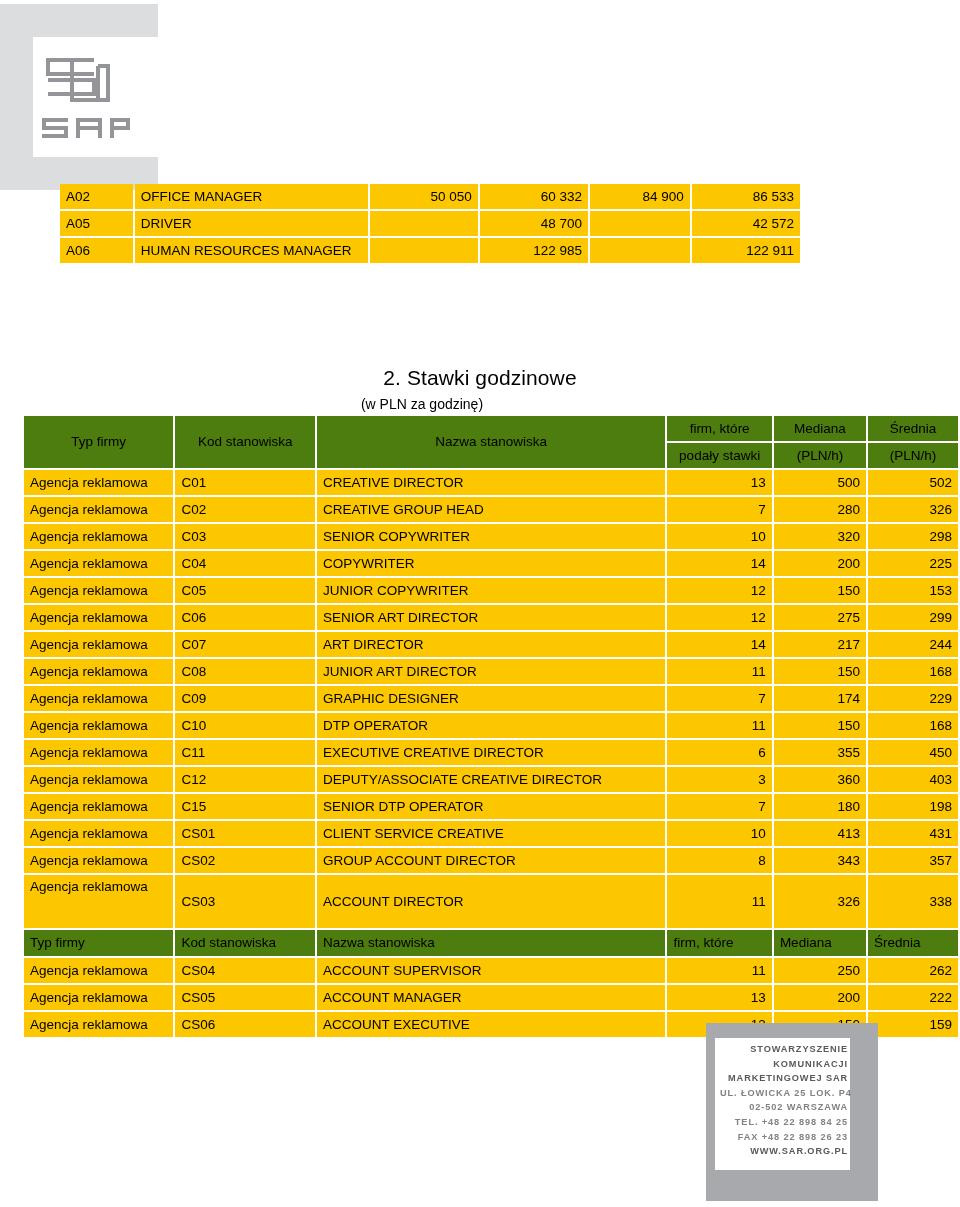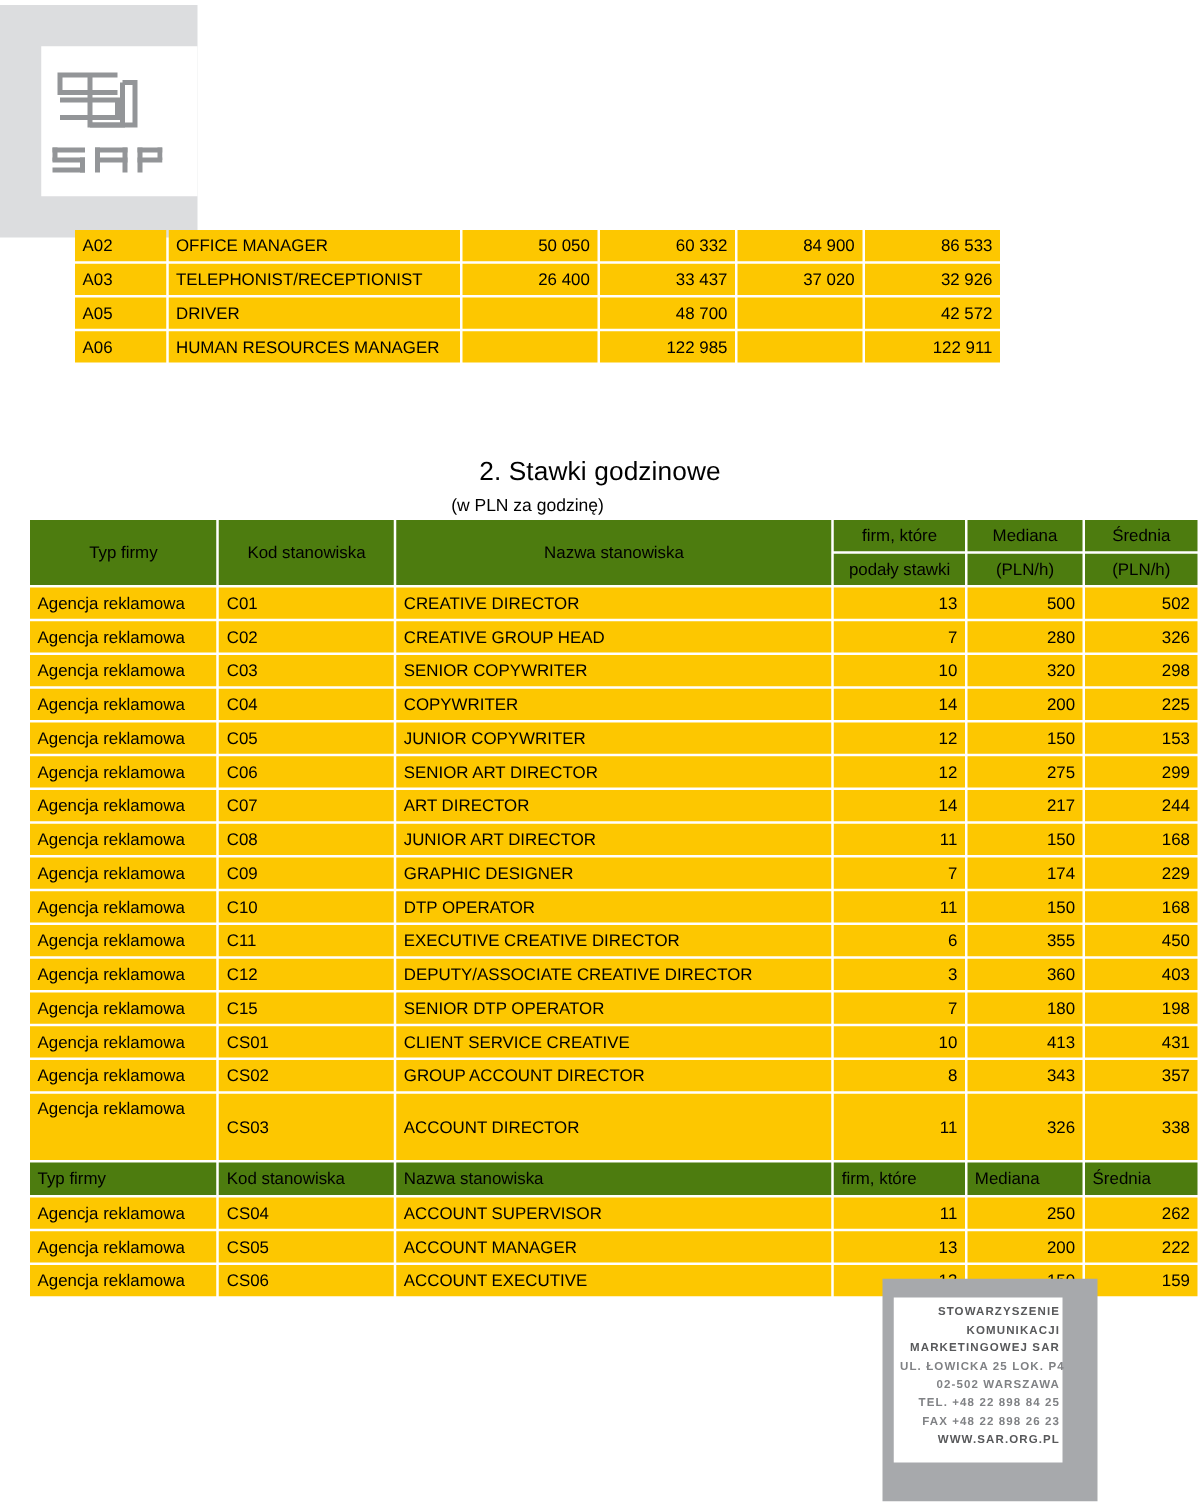--- a/index.html
+++ b/index.html
@@ -195,28 +195,20 @@
   <tbody>
       <tr>
         <td class="c-code">A02</td>
         <td class="c-name">OFFICE MANAGER</td>
         <td class="c-v1 num">50 050</td>
         <td class="c-v2 num">60 332</td>
         <td class="c-v3 num">84 900</td>
         <td class="c-v4 num">86 533</td>
       </tr>
       <tr>
-        <td class="c-code">A03</td>
-        <td class="c-name">TELEPHONIST/RECEPTIONIST</td>
-        <td class="c-v1 num">26 400</td>
-        <td class="c-v2 num">33 437</td>
-        <td class="c-v3 num">37 020</td>
-        <td class="c-v4 num">32 926</td>
-      </tr>
-      <tr>
         <td class="c-code">A05</td>
         <td class="c-name">DRIVER</td>
         <td class="c-v1 num"></td>
         <td class="c-v2 num">48 700</td>
         <td class="c-v3 num"></td>
         <td class="c-v4 num">42 572</td>
       </tr>
       <tr>
         <td class="c-code">A06</td>
         <td class="c-name">HUMAN RESOURCES MANAGER</td>

